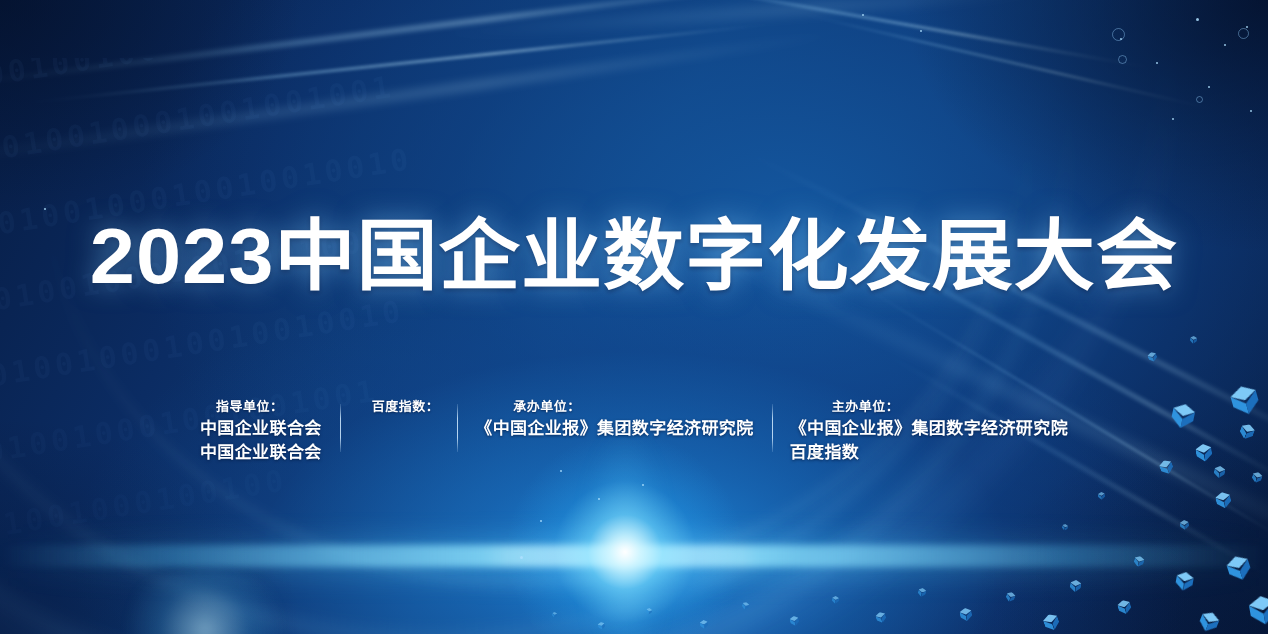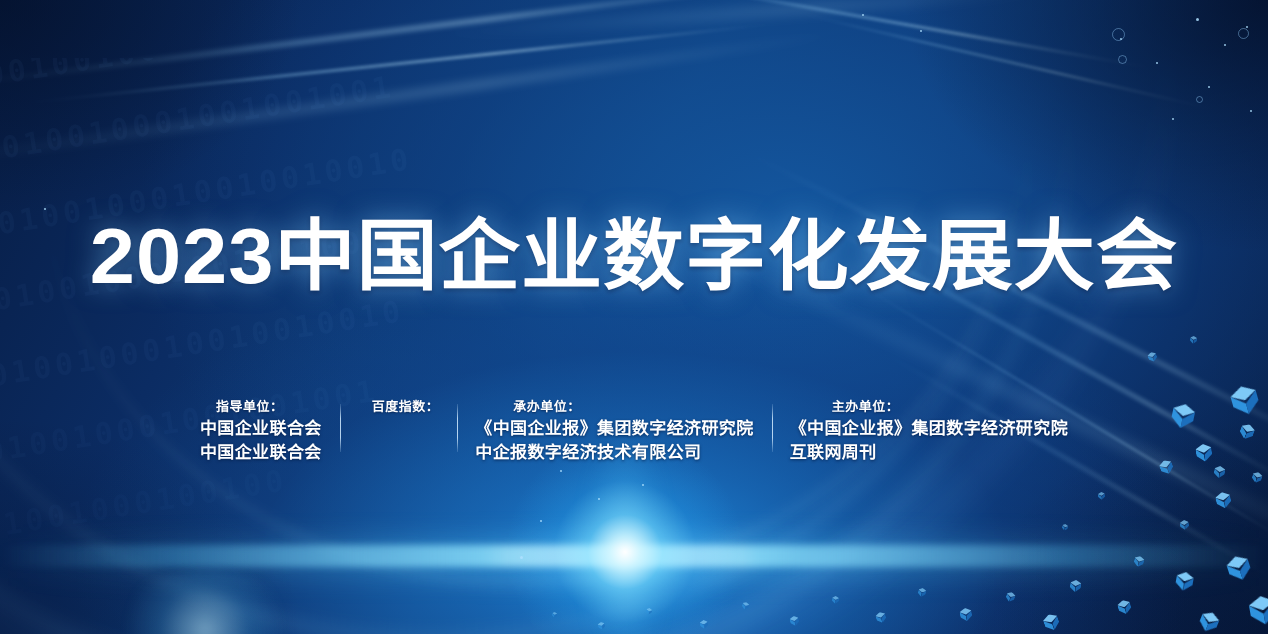--- a/index.html
+++ b/index.html
@@ -466,23 +466,22 @@
           <div class="org-label">指导单位：</div>
           <div class="org-line">中国企业联合会</div>
           <div class="org-line">中国企业联合会</div>
         </div>
         <div class="org-col" data-col="1">
           <div class="org-label">百度指数：</div>
         </div>
         <div class="org-col" data-col="2">
           <div class="org-label">承办单位：</div>
           <div class="org-line">《中国企业报》集团数字经济研究院</div>
-          <div class="org-line">中企报数字经济技术有限公司</div>
         </div>
         <div class="org-col" data-col="3">
           <div class="org-label">主办单位：</div>
           <div class="org-line">《中国企业报》集团数字经济研究院</div>
-          <div class="org-line">互联网周刊</div>
+          <div class="org-line">百度指数</div>
         </div>
       </div>
 
   </div>
 </div>
 
 </body></html>

